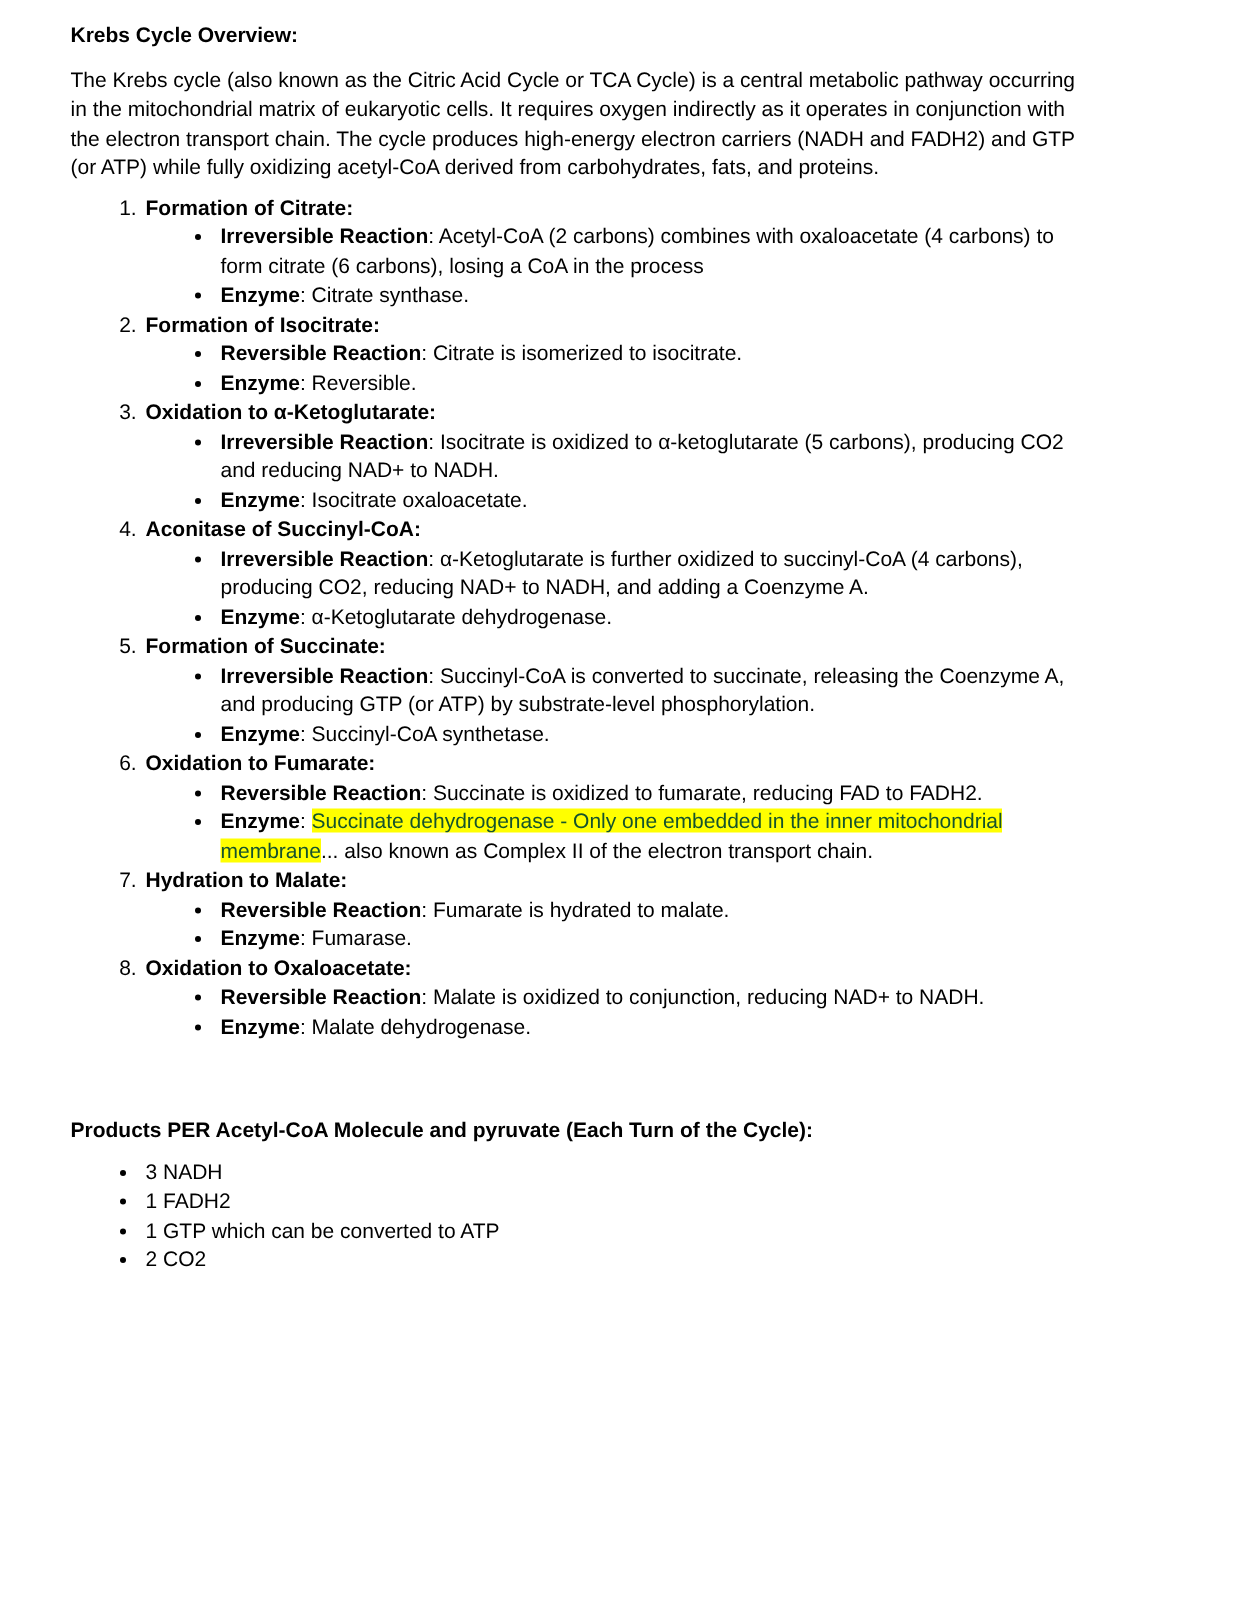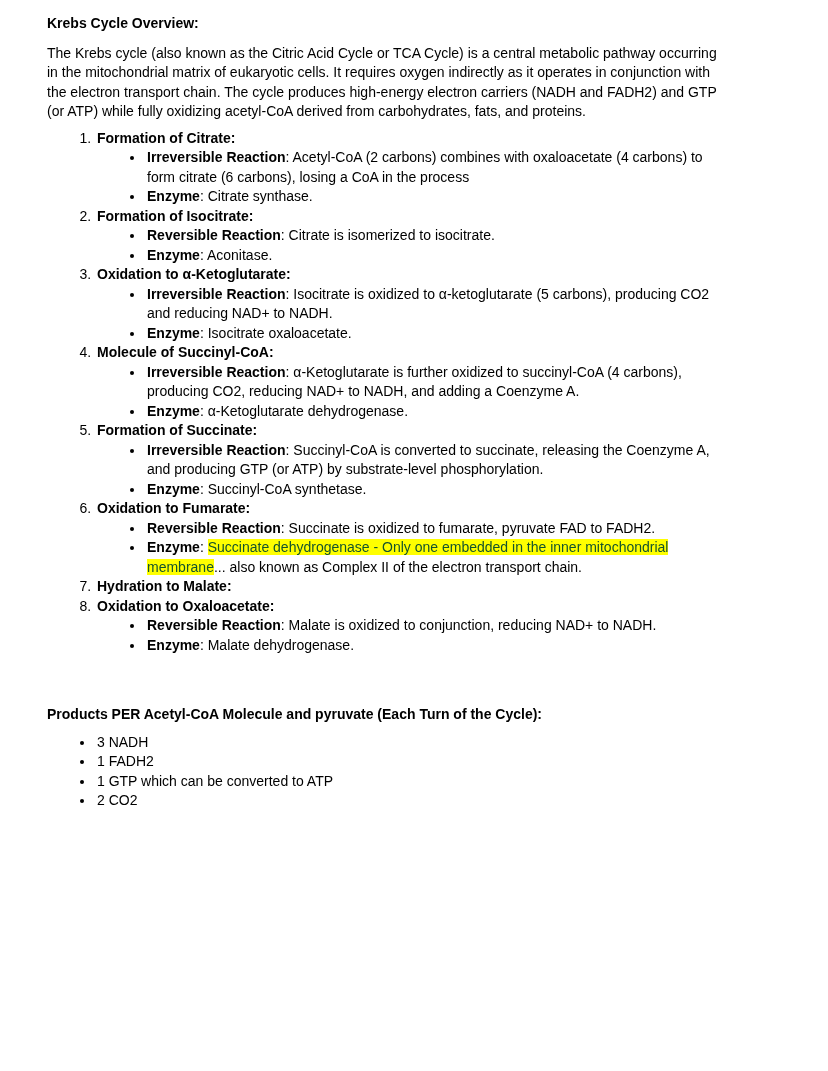--- a/index.html
+++ b/index.html
@@ -83,58 +83,62 @@
       <ul class="sub">
         <li><span class="b">Irreversible Reaction</span><span>: Acetyl-CoA (2 carbons) combines with oxaloacetate (4 carbons) to form citrate (6 carbons), losing a CoA in the process</span></li>
         <li><span class="b">Enzyme</span><span>: Citrate synthase.</span></li>
       </ul>
     </li>
 
     <li>
       <span class="b">Formation of Isocitrate:</span>
       <ul class="sub">
         <li><span class="b">Reversible Reaction</span><span>: Citrate is isomerized to isocitrate.</span></li>
-        <li><span class="b">Enzyme</span><span>: Aconitase.</span></li>
+        <li><span class="b">Enzyme</span><span>: Reversible.</span></li>
       </ul>
     </li>
 
     <li>
       <span class="b">Oxidation to α-Ketoglutarate:</span>
       <ul class="sub">
         <li><span class="b">Irreversible Reaction</span><span>: Isocitrate is oxidized to α-ketoglutarate (5 carbons), producing CO2 and reducing NAD+ to NADH.</span></li>
         <li><span class="b">Enzyme</span><span>: Isocitrate oxaloacetate.</span></li>
       </ul>
     </li>
 
     <li>
-      <span class="b">Molecule of Succinyl-CoA:</span>
+      <span class="b">Aconitase of Succinyl-CoA:</span>
       <ul class="sub">
         <li><span class="b">Irreversible Reaction</span><span>: α-Ketoglutarate is further oxidized to succinyl-CoA (4 carbons), producing CO2, reducing NAD+ to NADH, and adding a Coenzyme A.</span></li>
         <li><span class="b">Enzyme</span><span>: α-Ketoglutarate dehydrogenase.</span></li>
       </ul>
     </li>
 
     <li>
       <span class="b">Formation of Succinate:</span>
       <ul class="sub">
         <li><span class="b">Irreversible Reaction</span><span>: Succinyl-CoA is converted to succinate, releasing the Coenzyme A, and producing GTP (or ATP) by substrate-level phosphorylation.</span></li>
         <li><span class="b">Enzyme</span><span>: Succinyl-CoA synthetase.</span></li>
       </ul>
     </li>
 
     <li>
       <span class="b">Oxidation to Fumarate:</span>
       <ul class="sub">
-        <li><span class="b">Reversible Reaction</span><span>: Succinate is oxidized to fumarate, pyruvate FAD to FADH2.</span></li>
+        <li><span class="b">Reversible Reaction</span><span>: Succinate is oxidized to fumarate, reducing FAD to FADH2.</span></li>
         <li><span class="b">Enzyme</span><span>: </span><mark class="hl">Succinate dehydrogenase - Only one embedded in the inner mitochondrial membrane</mark><span>... also known as Complex II of the electron transport chain.</span></li>
       </ul>
     </li>
 
     <li>
       <span class="b">Hydration to Malate:</span>
+      <ul class="sub">
+        <li><span class="b">Reversible Reaction</span><span>: Fumarate is hydrated to malate.</span></li>
+        <li><span class="b">Enzyme</span><span>: Fumarase.</span></li>
+      </ul>
     </li>
 
     <li>
       <span class="b">Oxidation to Oxaloacetate:</span>
       <ul class="sub">
         <li><span class="b">Reversible Reaction</span><span>: Malate is oxidized to conjunction, reducing NAD+ to NADH.</span></li>
         <li><span class="b">Enzyme</span><span>: Malate dehydrogenase.</span></li>
       </ul>
     </li>
 

